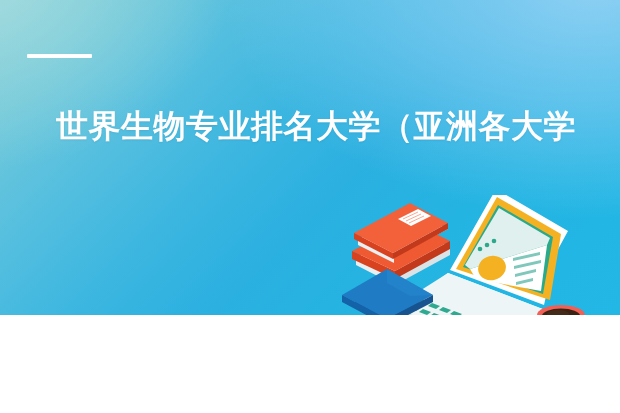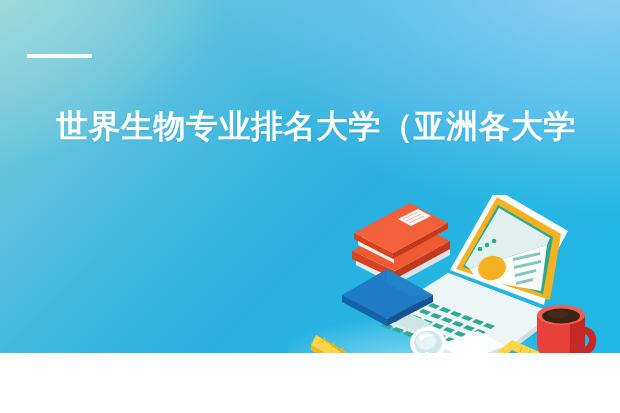--- a/index.html
+++ b/index.html
@@ -3,21 +3,21 @@
 <meta charset="utf-8">
 <style>
   html, body {
     margin: 0;
     padding: 0;
     background: #ffffff;
   }
   #banner {
     position: relative;
     width: 620px;
-    height: 353px;
+    height: 315px;
     overflow: hidden;
     font-family: "Liberation Sans", "DejaVu Sans", sans-serif;
     
     background:
       linear-gradient(135deg,
         #7fccd6 0%,
         #6fc8da 12%,
         #56bfdf 26%,
         #3bb6e0 42%,
         #2bb0e0 56%,

